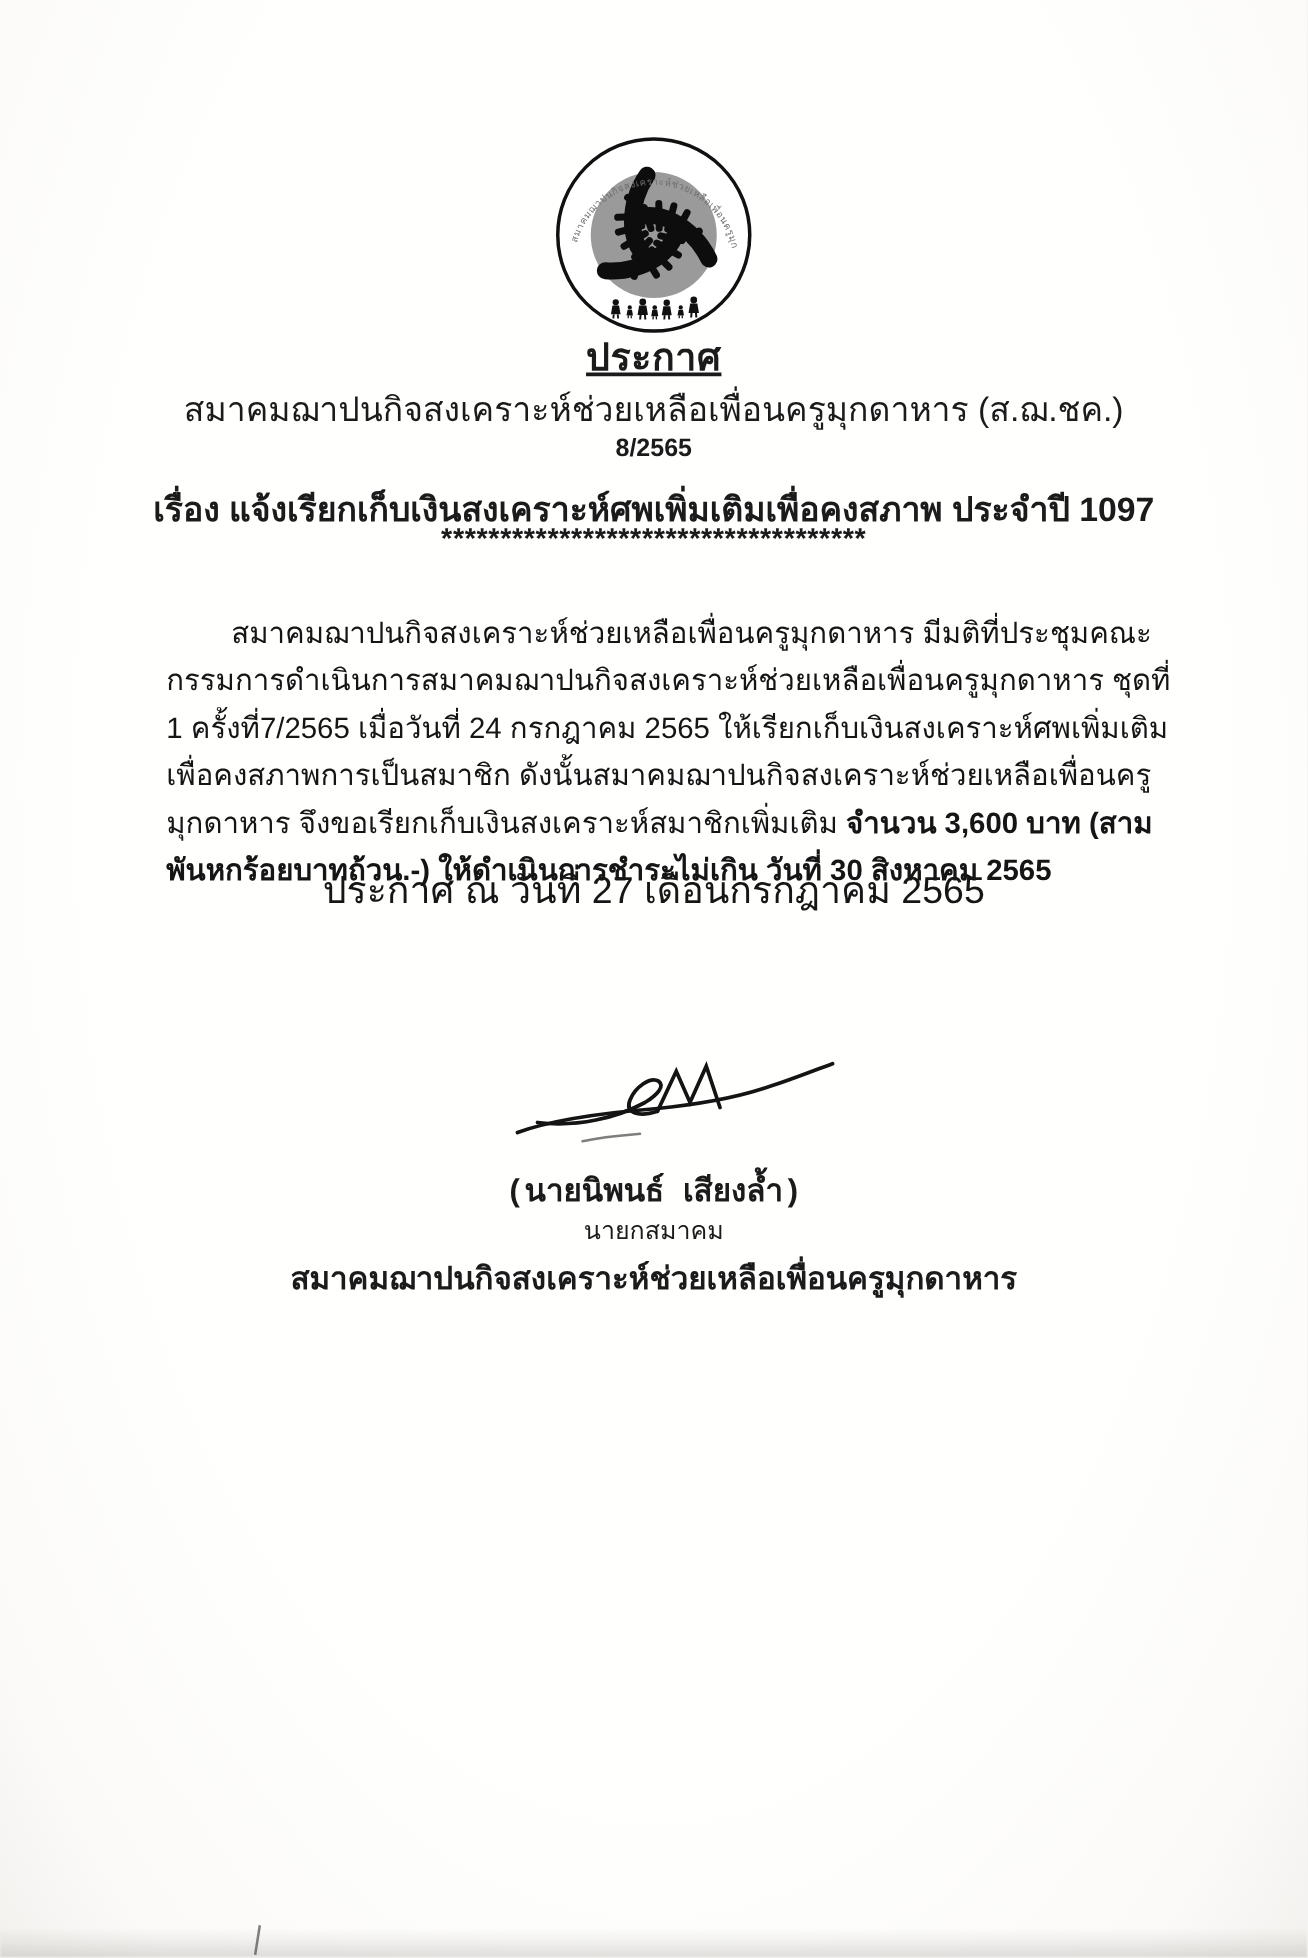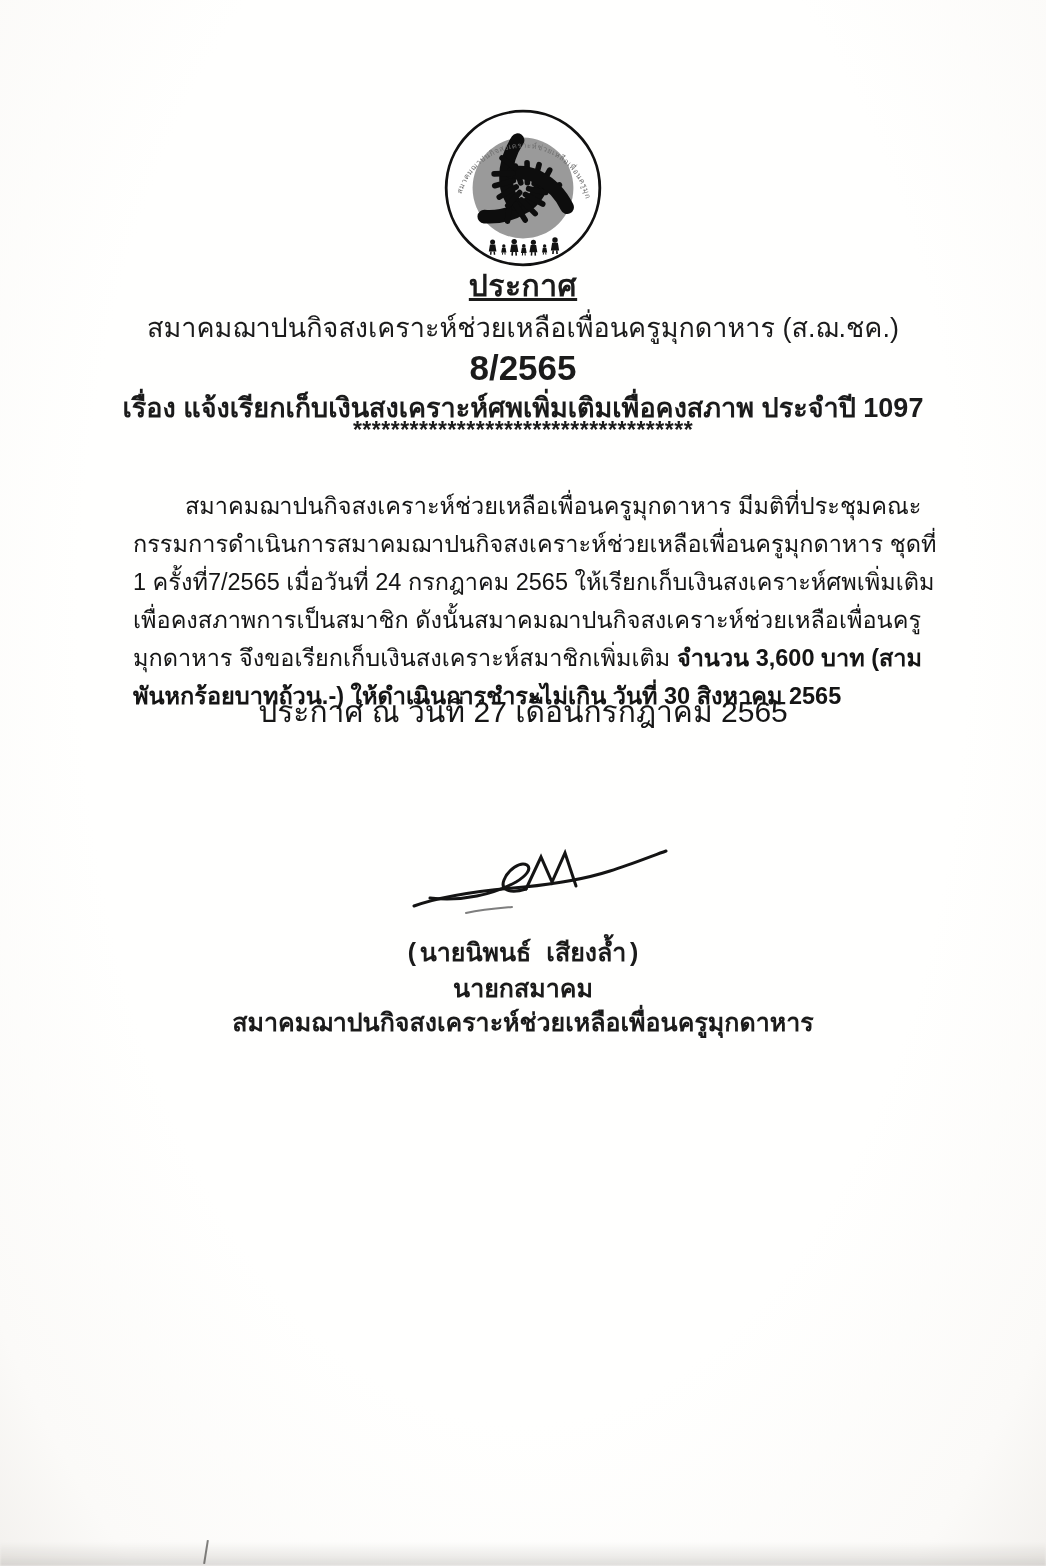--- a/index.html
+++ b/index.html
@@ -16,21 +16,21 @@
     background:
       radial-gradient(ellipse at 50% 40%, #fffffe 60%, #fbfaf8 88%, #f3f1ee 100%);
   }
   .centered { position: absolute; left: 0; width: 100%; text-align: center; }
 
   .logo-wrap { top: 108px; }
   .logo-wrap svg { width: 160px; height: 160px; }
 
   .h-announce { top: 262px; font-size: 30px; font-weight: 700; letter-spacing: .5px; text-decoration: underline; }
   .h-org      { top: 306px; font-size: 27px; font-weight: 400; }
-  .h-number   { top: 348px; font-size: 35px; font-weight: 700; }
+  .h-number   { top: 348px; font-size: 20px; font-weight: 700; }
   .h-subject  { top: 386px; font-size: 27px; font-weight: 700; }
   .h-divider  { top: 417px; font-size: 23px; font-weight: 700; letter-spacing: .5px; }
 
   .body-para {
     position: absolute;
     left: 133px; top: 487px; width: 812px;
     font-size: 23.5px; line-height: 38px;
     text-indent: 52px;
     color: #151515;
     text-align: left;
@@ -40,21 +40,21 @@
     text-decoration-thickness: 2px;
     text-underline-offset: 4px;
   }
 
   .date-line { top: 688px; font-size: 30px; color: #161616; }
 
   .sig-wrap { position: absolute; left: 400px; top: 840px; width: 280px; height: 95px; }
   .sig-wrap svg { width: 100%; height: 100%; }
 
   .sig-name  { top: 932px;  font-size: 25px; font-weight: 600; font-family: Liberation Mono, monospace; }
-  .sig-title { top: 968px;  font-size: 25px; font-weight: 700; }
+  .sig-title { top: 968px;  font-size: 20px; font-weight: 400; }
   .sig-org   { top: 1002px; font-size: 25px; font-weight: 600; }
 
   .scan-bottom {
     position: absolute; left: 0; right: 0; bottom: 0; height: 24px;
     background: linear-gradient(to bottom,
       rgba(110,105,98,0) 0%,
       rgba(110,105,98,.10) 55%,
       rgba(110,105,98,.22) 100%);
     filter: blur(1.2px);
   }

